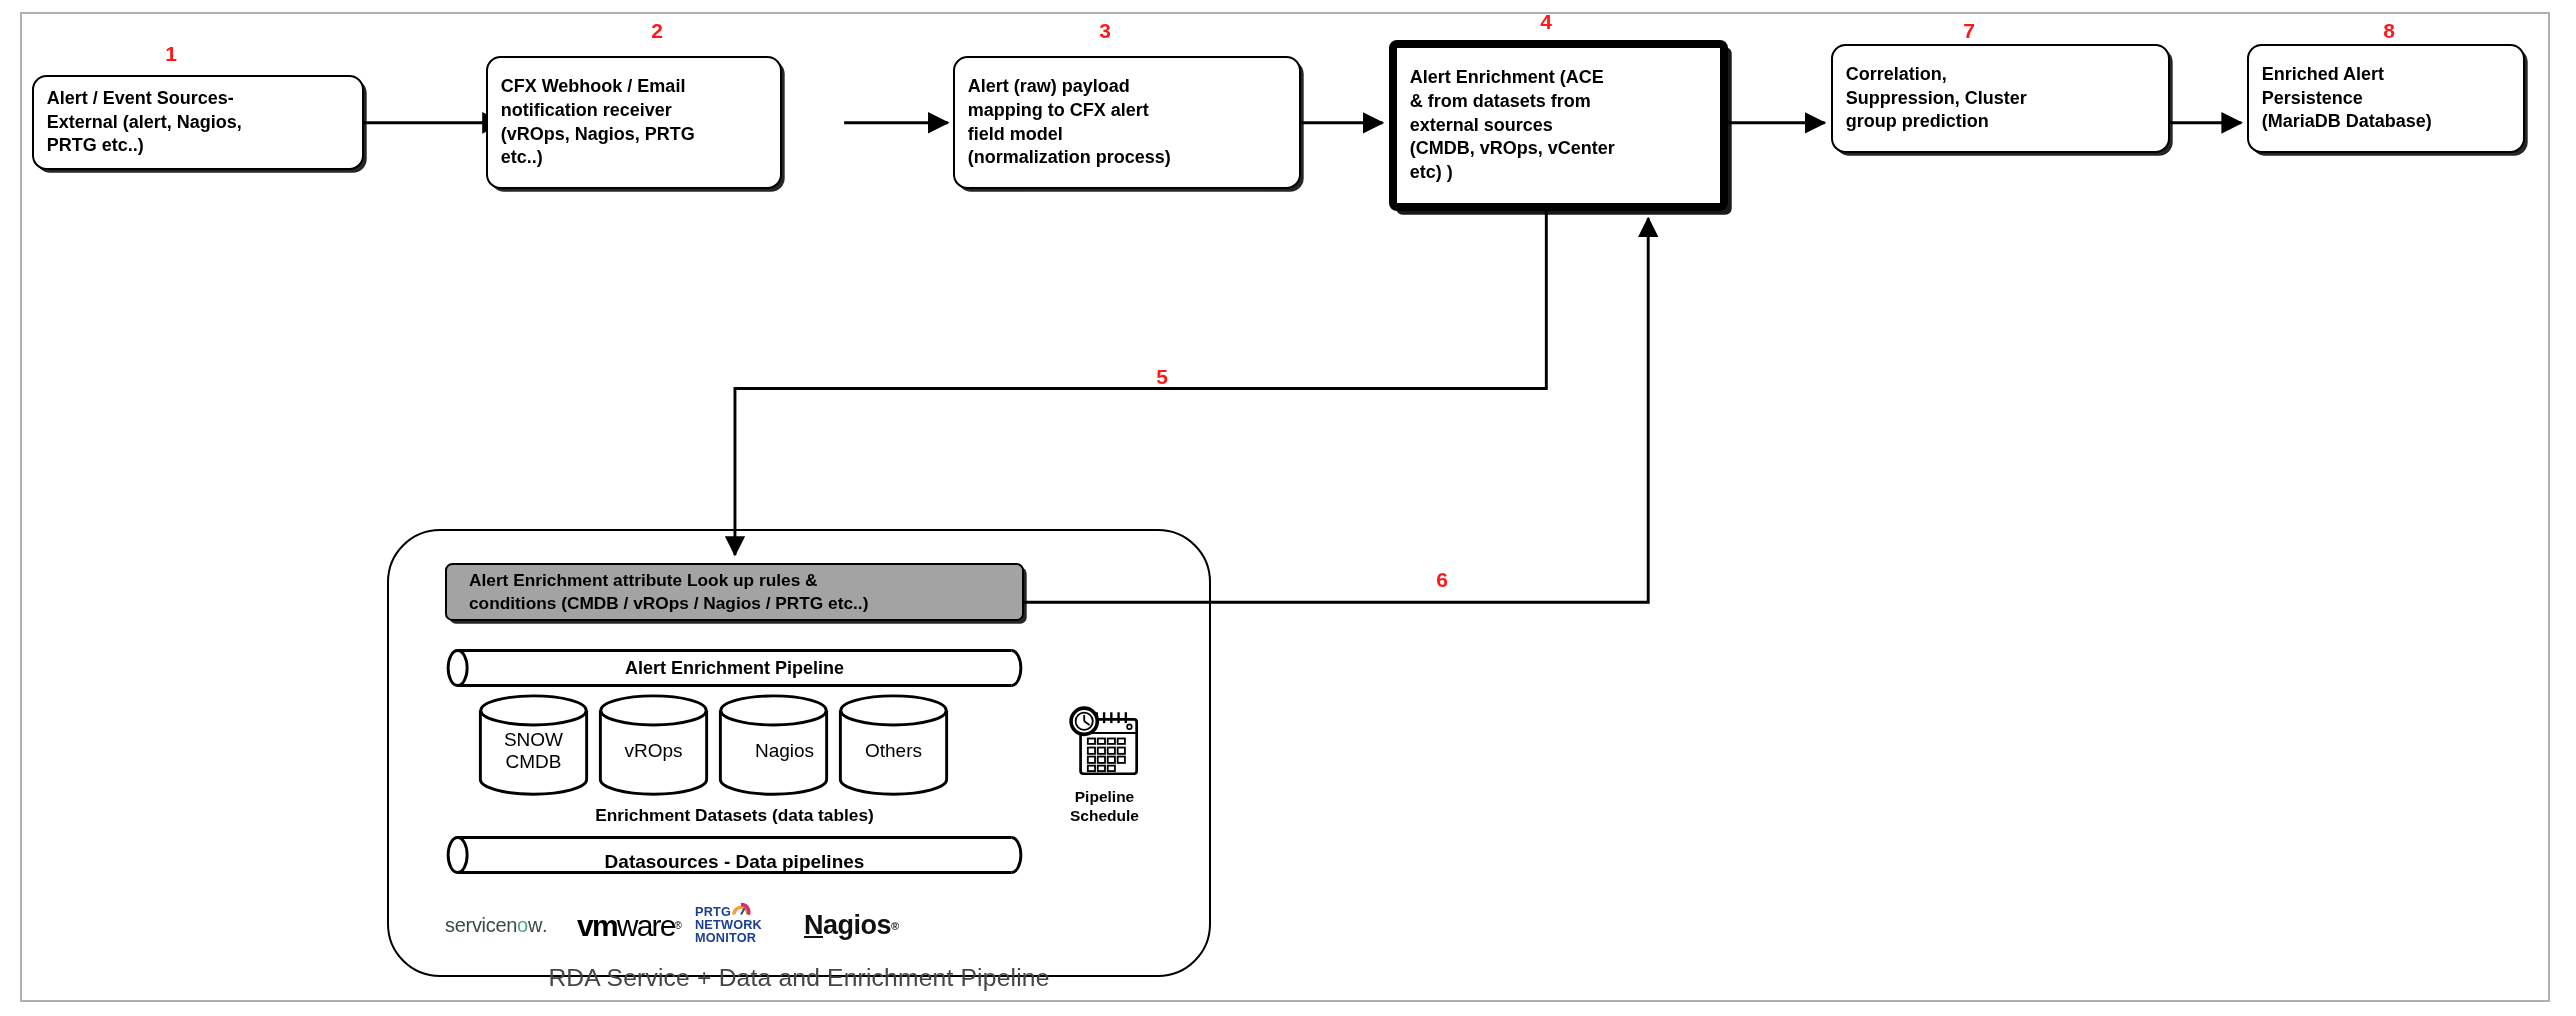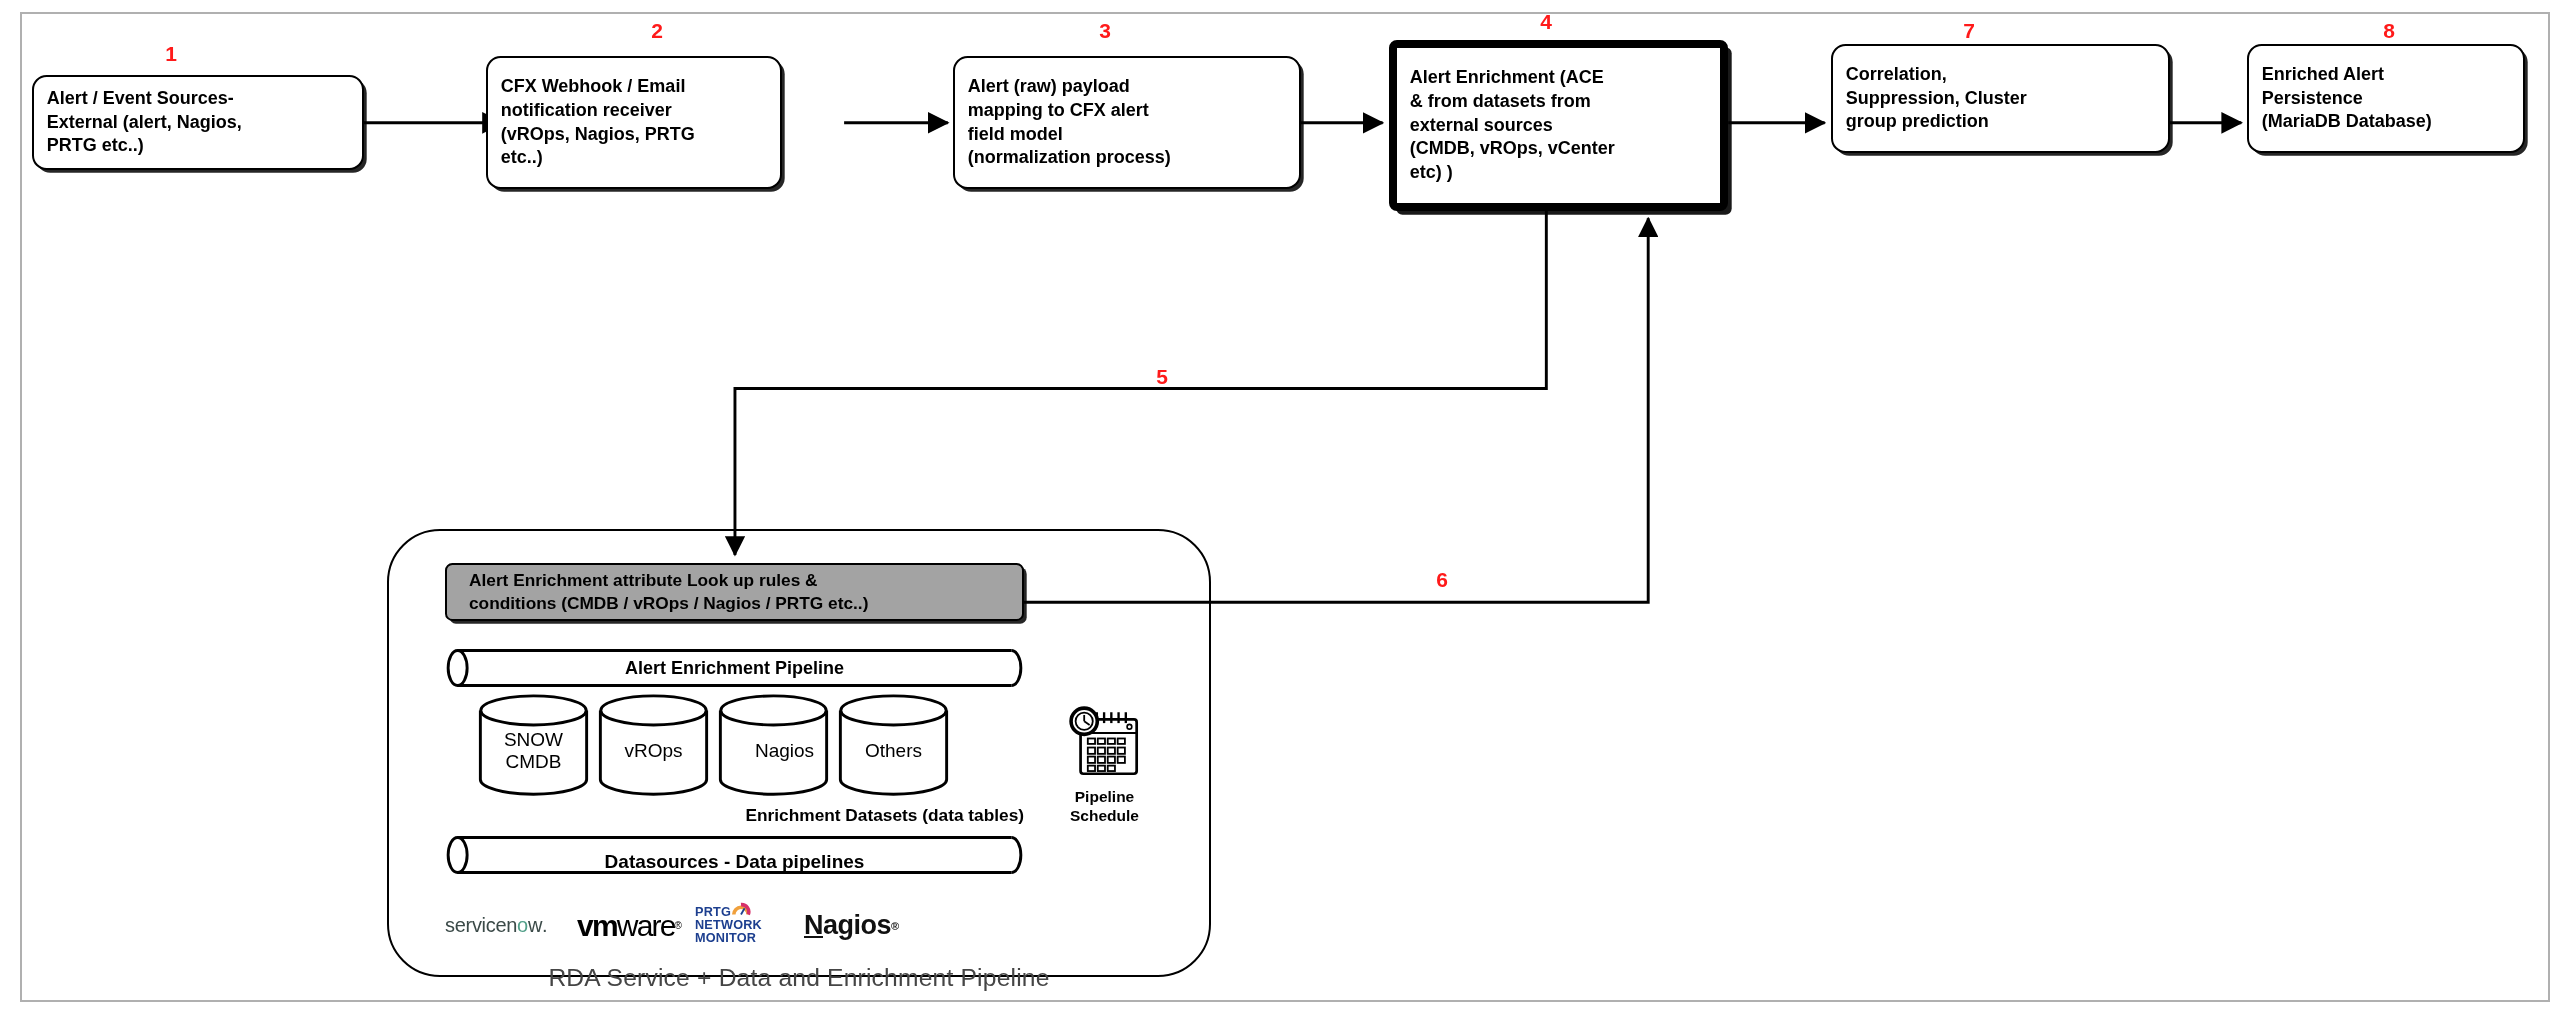--- a/index.html
+++ b/index.html
@@ -68,21 +68,21 @@
 
   
   .cyl{position:absolute;}
   .cyl .clabel{
     position:absolute;left:0;top:0;width:100%;height:100%;
     display:flex;flex-direction:column;align-items:center;justify-content:center;
     font-size:19px;color:#000;line-height:1.12;text-align:center;
     padding-top:11px;box-sizing:border-box;
   }
   .dscaption{
-    position:absolute;left:445px;top:805px;width:579px;text-align:right;
+    position:absolute;left:445px;top:805px;width:579px;text-align:center;
     font-size:17.3px;font-weight:bold;color:#000;
   }
 
   
   .sched{position:absolute;left:1051px;top:705px;width:107px;text-align:center;}
   .sched .slabel{
     margin-top:5.5px;font-size:15.5px;font-weight:bold;color:#000;line-height:1.25;
   }
 
   

